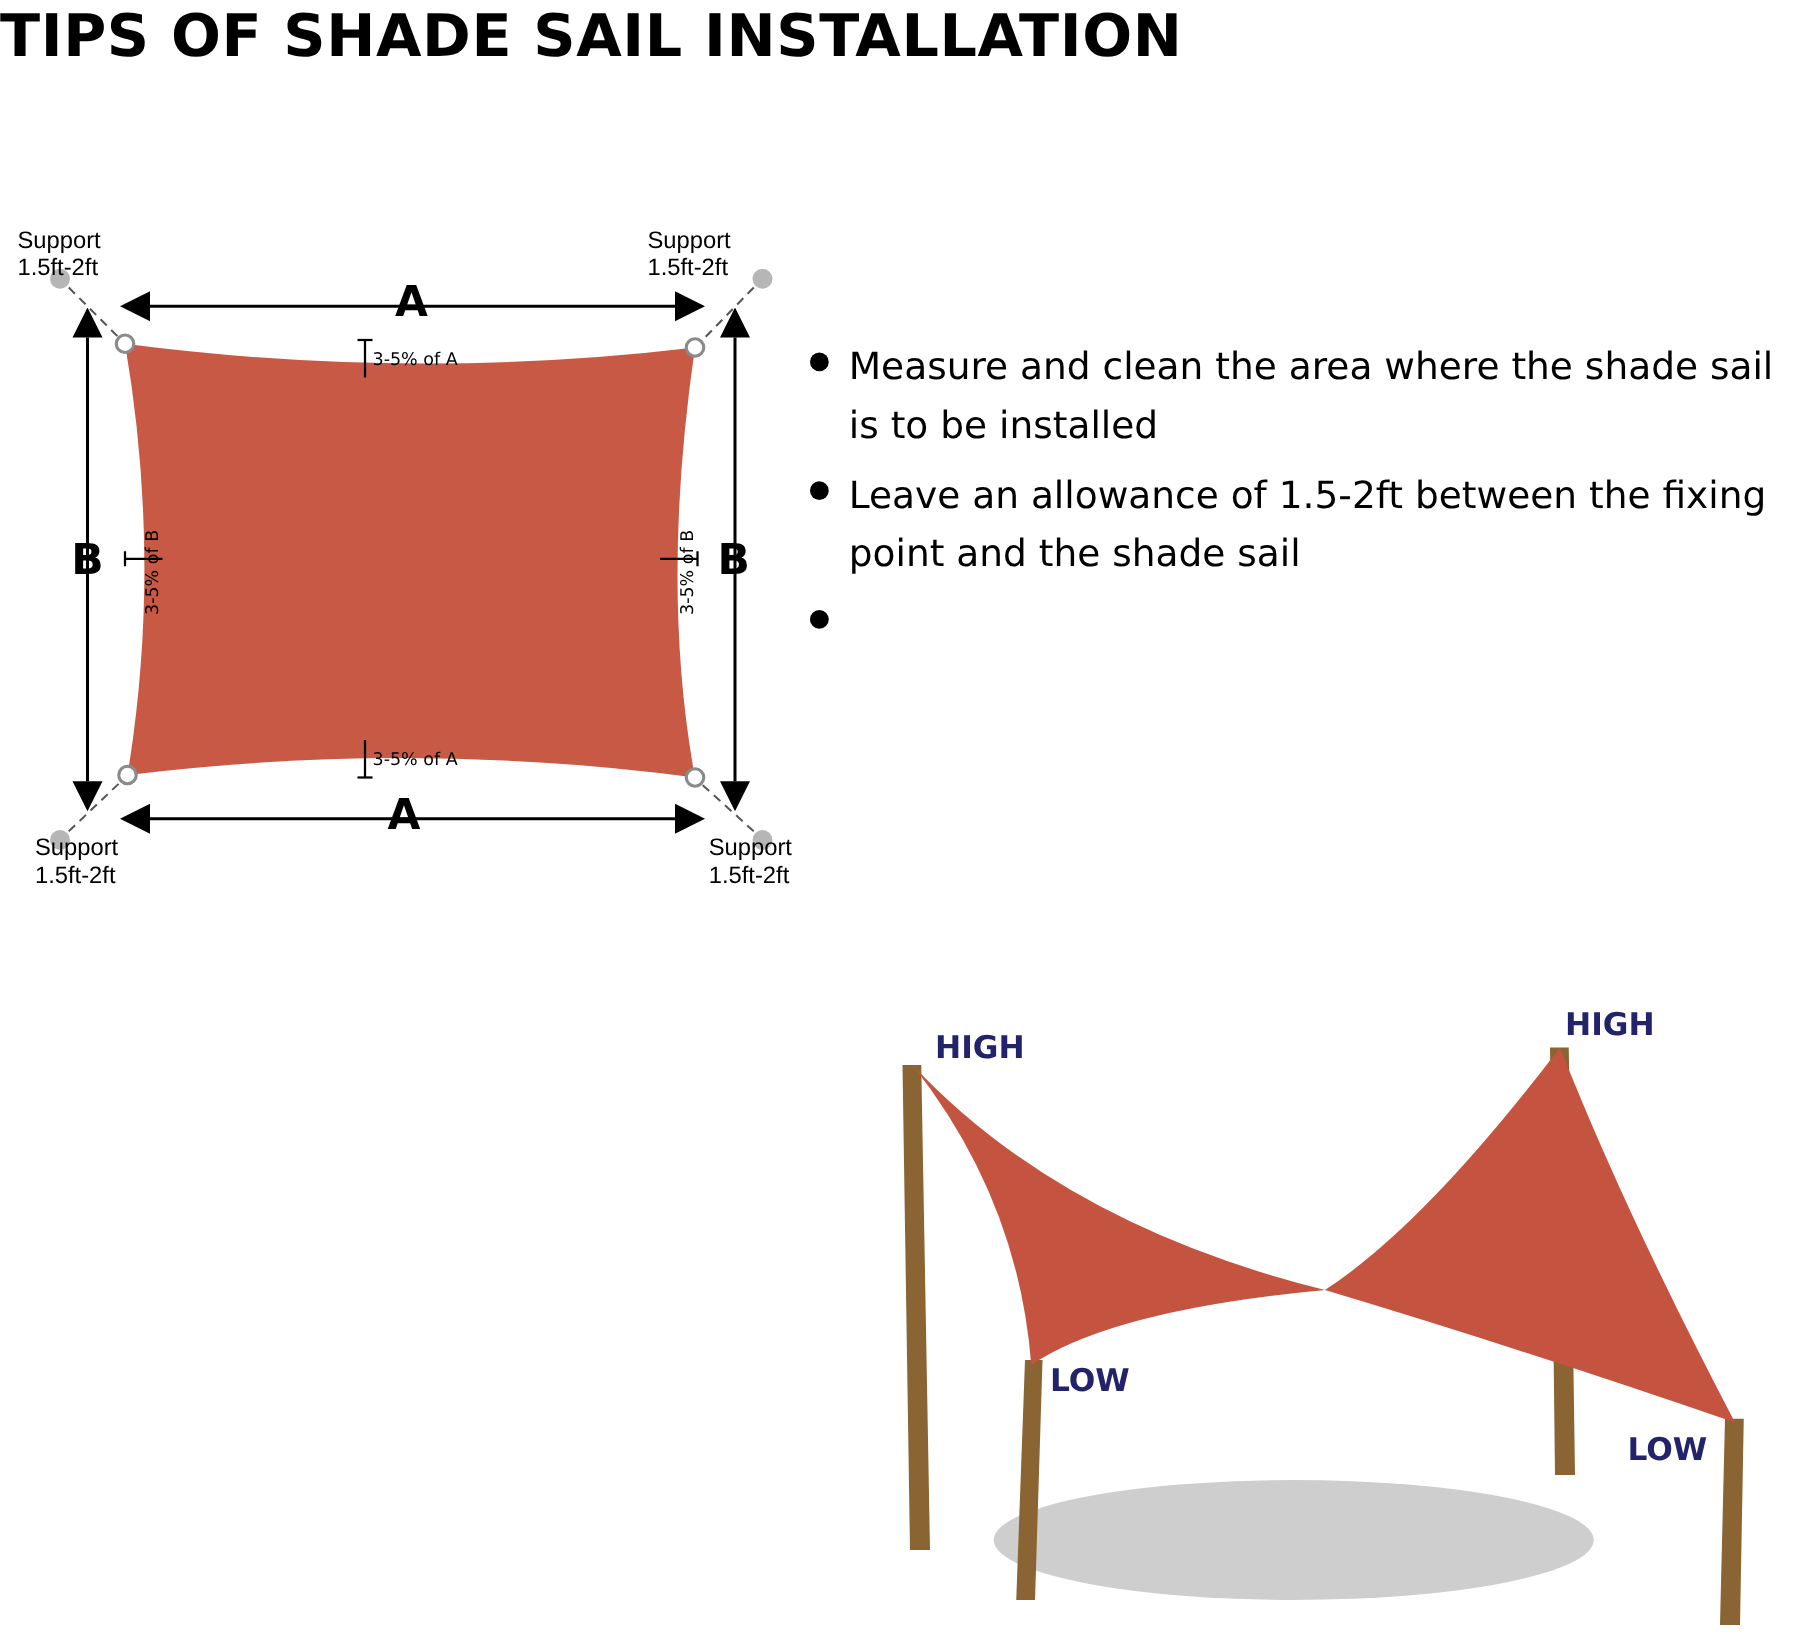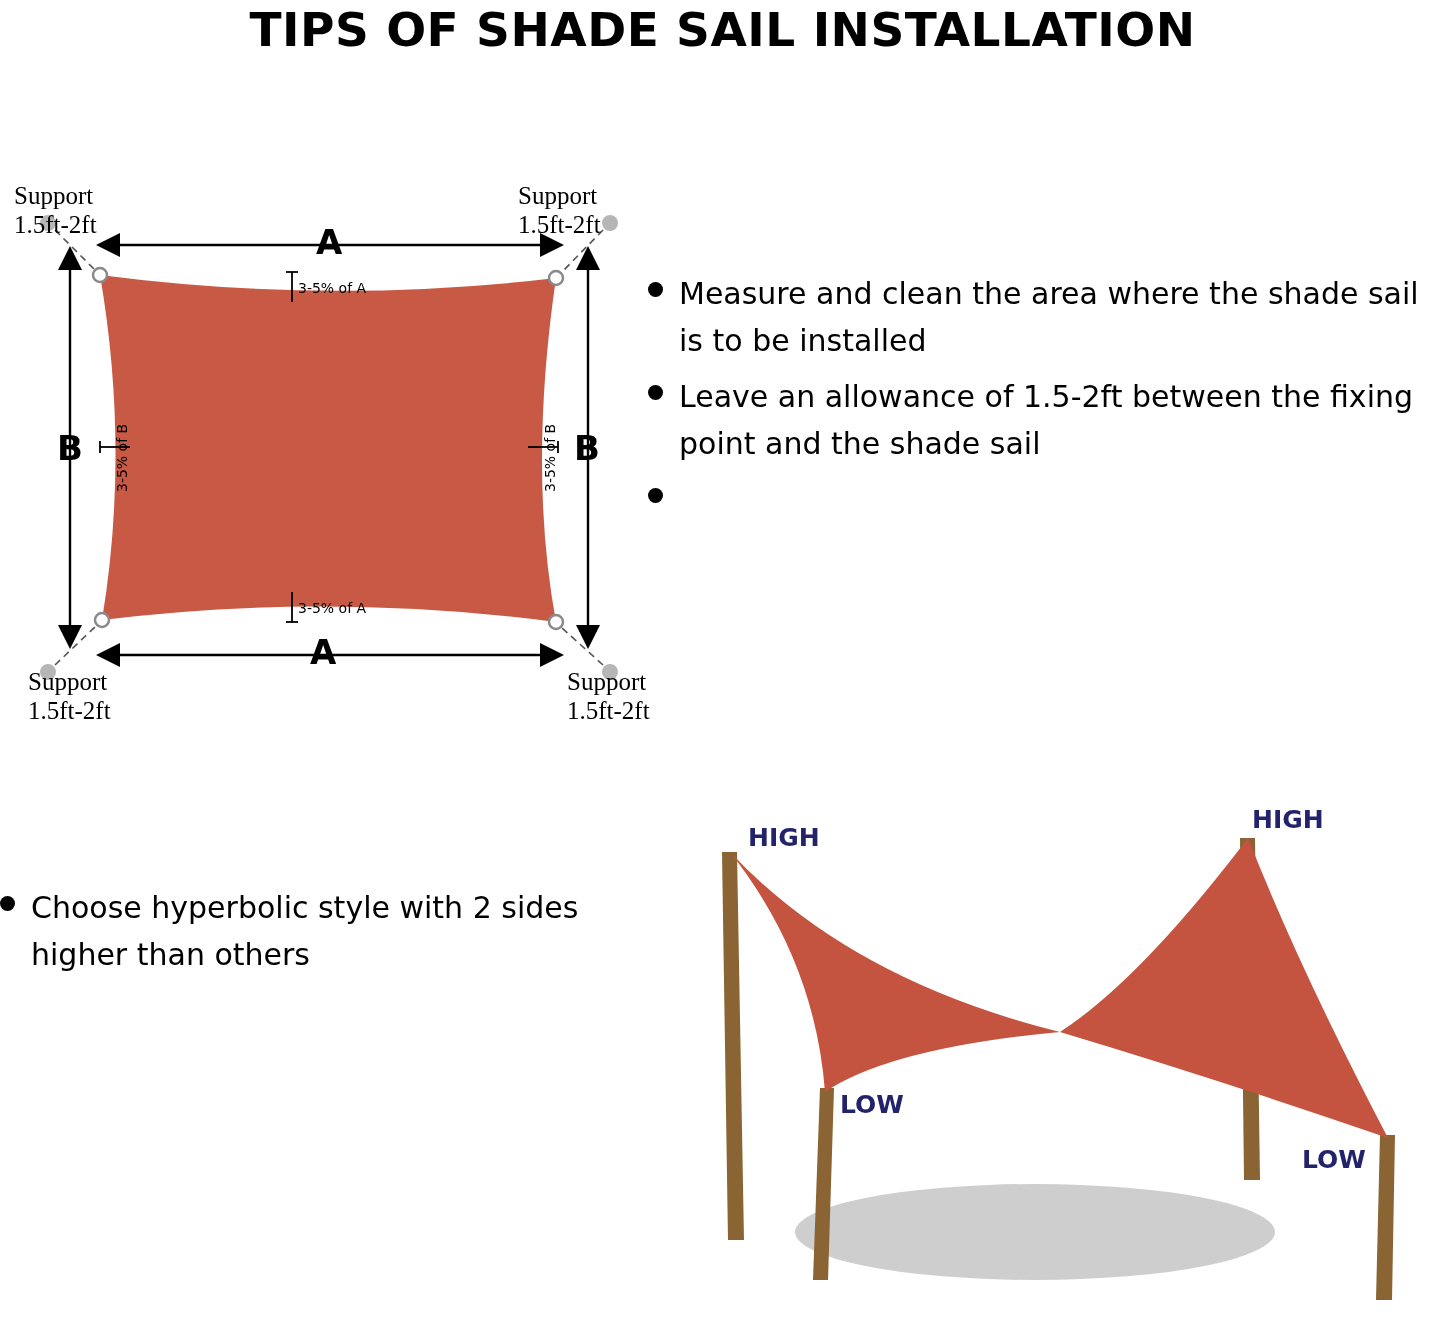--- a/index.html
+++ b/index.html
@@ -15,42 +15,42 @@
     color: #000000;
     overflow: hidden;
   }
 
   
   .title {
     position: absolute;
     top: 2px;
     left: 0;
     width: 1445px;
-    text-align: center;
+    text-align: left;
     font-family: "DejaVu Sans", sans-serif;
     font-weight: bold;
     font-size: 47px;
     letter-spacing: 0.5px;
     color: #000;
   }
 
   
   .diagram-top {
     position: absolute;
     left: 0px;
     top: 160px;
     width: 660px;
     height: 580px;
   }
   .diagram-top svg { display: block; }
 
   .lbl {
     position: absolute;
-    font-family: Liberation Serif, serif;
-    font-size: 25px;
+    font-family: Liberation Sans, sans-serif;
+    font-size: 19px;
     line-height: 1.15;
     color: #000;
     white-space: pre-line;
   }
   .lbl-small {
     position: absolute;
     font-family: "DejaVu Sans", sans-serif;
     font-size: 14px;
     color: #000;
     white-space: nowrap;
@@ -207,24 +207,20 @@
   <div class="bullet-row">
     <span class="dot"></span>
     <span class="btext">Leave an allowance of 1.5-2ft between the fixing point and the shade sail</span>
   </div>
   <div class="bullet-row">
     <span class="dot"></span>
   </div>
 </div>
 
 <div class="bullets" id="bullets-left">
-  <div class="bullet-row">
-    <span class="dot"></span>
-    <span class="btext">Choose hyperbolic style with 2 sides higher than others</span>
-  </div>
 </div>
 
 <div class="diagram-bottom">
   <svg width="805" height="539" viewBox="0 0 805 539">
 
     <ellipse cx="395" cy="452" rx="240" ry="48" fill="#bdbdbd" opacity="0.75"></ellipse>
 
     <polygon points="82,72 97,72 104,460 88,460" fill="#8a6432"></polygon>
 
     <polygon points="600,58 615,58 620,400 604,400" fill="#8a6432"></polygon>

